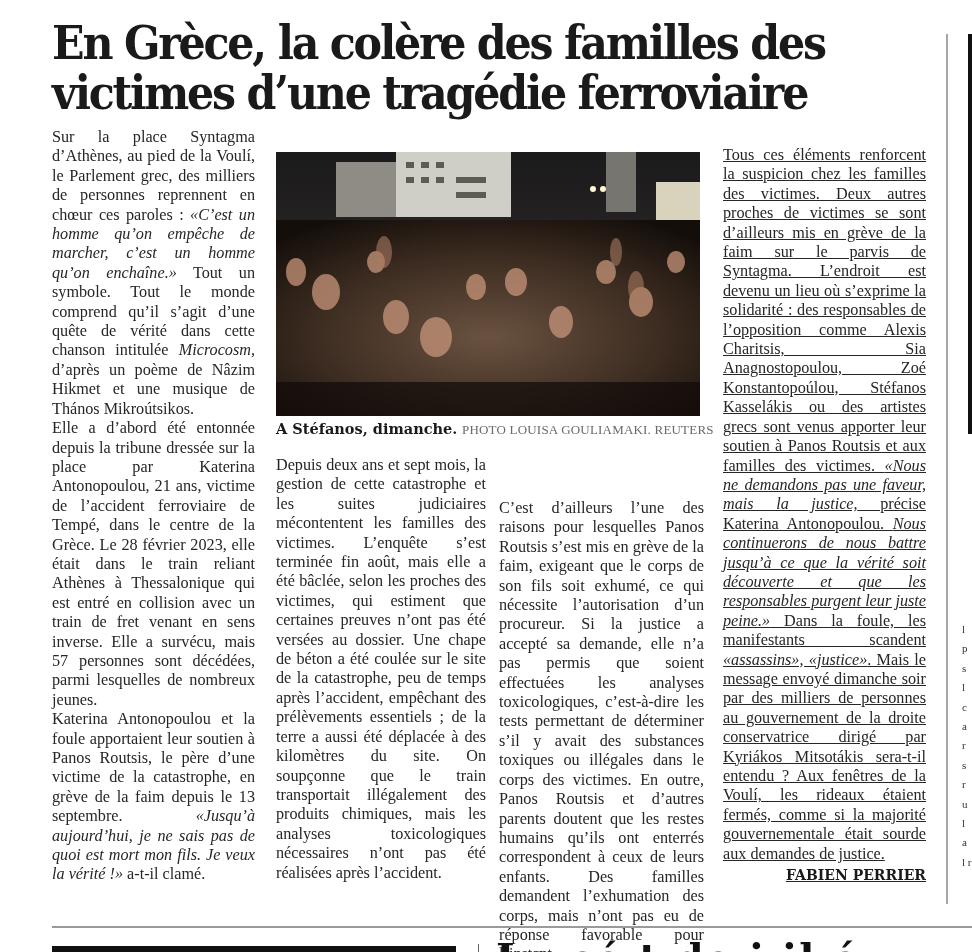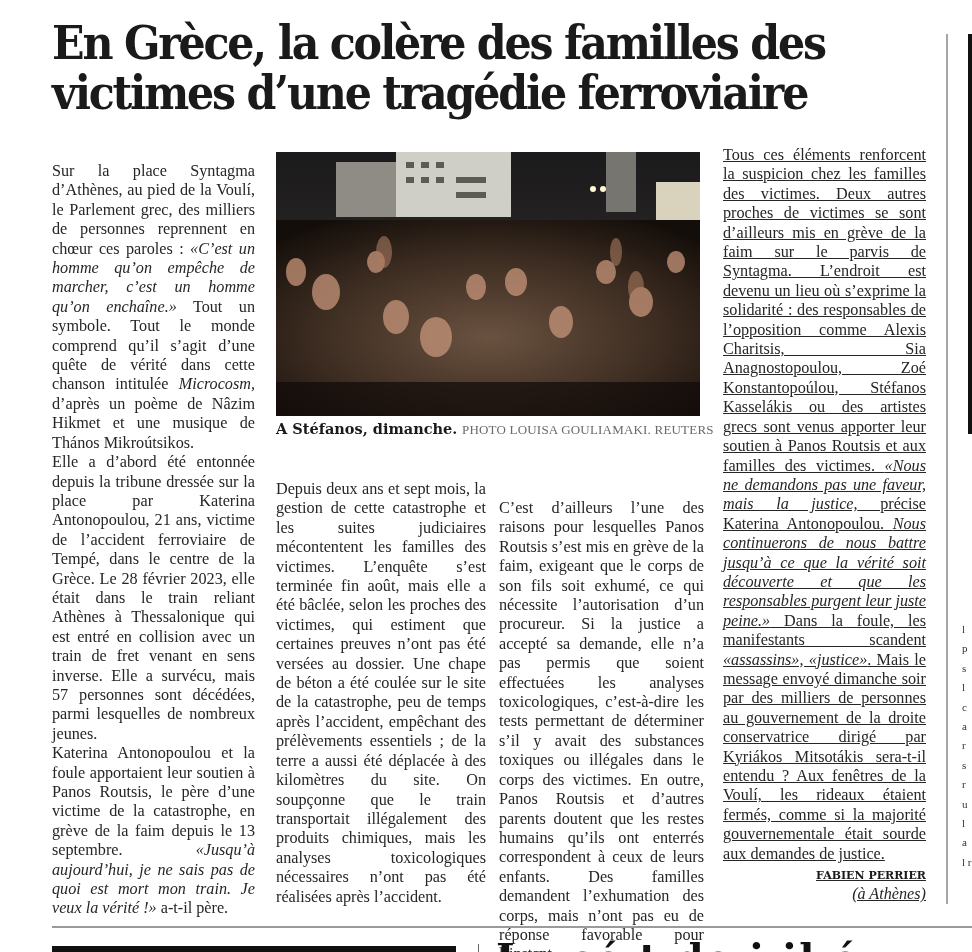--- a/index.html
+++ b/index.html
@@ -12,56 +12,56 @@
       transform: scaleX(0.93); transform-origin: left top;
     }
     .headline span { display: block; white-space: nowrap; }
     .col {
       position: absolute; font-family: "Liberation Serif", serif;
       font-size: 16.2px; line-height: 19.4px; color: #262626;
       text-align: justify; hyphens: manual;
     }
     .col p { margin: 0; text-indent: 0; }
     .col i { font-style: italic; }
-    .c1 { left: 52px; top: 162px; width: 203px; }
-    .c2 { left: 276px; top: 480px; width: 210px; }
+    .c1 { left: 52px; top: 128px; width: 203px; }
+    .c2 { left: 276px; top: 456px; width: 210px; }
     .c3 { left: 499px; top: 459px; width: 205px; margin-top: 40px; }
     .c4 { left: 723px; top: 146px; width: 203px; text-decoration: underline; }
     .photo {
       position: absolute; left: 276px; top: 152px; width: 424px; height: 264px;
       overflow: hidden; background: #1a1410;
     }
     .caption {
       position: absolute; left: 276px; top: 420px; width: 440px;
       font-family: "DejaVu Serif", serif; font-size: 14.5px; white-space: nowrap; color: #1a1a1a;
     }
     .caption b { font-weight: bold; }
     .caption .credit { font-family: "Liberation Serif", serif; font-size: 13px; color: #6a6a6a; letter-spacing: 0.2px; }
-    .byline { text-align: right; font-family: "DejaVu Serif", serif; font-weight: bold; font-size: 11px; margin-top: 2px; color: #1a1a1a; }
+    .byline { text-align: right; font-family: "DejaVu Serif", serif; font-weight: bold; font-size: 14px; margin-top: 2px; color: #1a1a1a; }
     .place { text-align: right; font-style: italic; }
     .vrule-gray { position: absolute; left: 946px; top: 34px; width: 2px; height: 870px; background: #a6a6a6; }
     .vrule-black { position: absolute; left: 968px; top: 34px; width: 4px; height: 400px; background: #111; }
     .hrule { position: absolute; left: 52px; top: 926px; width: 920px; height: 2px; background: #9a9a9a; }
     .next-block { position: absolute; left: 52px; top: 946px; width: 404px; height: 8px; background: #111; }
     .next-rule { position: absolute; left: 478px; top: 944px; width: 1px; height: 10px; background: #666; }
     .next-title { position: absolute; left: 496px; top: 934px; font-family: "DejaVu Serif", serif; font-weight: bold; font-size: 40px; letter-spacing: 2px; color: #111; white-space: nowrap; }
     .right-frag { position: absolute; left: 962px; top: 620px; width: 10px; font-family: "Liberation Serif", serif; font-size: 11px; line-height: 19.4px; color: #333; overflow: hidden; }
   </style>
 </head>
 <body>
 
 <h1 class="headline">
   <span>En Grèce, la colère des familles des</span>
   <span>victimes d’une tragédie ferroviaire</span>
 </h1>
 
 <div class="col c1">
   <p><span>Sur la place Syntagma d’Athènes, au pied de la Voulí, le Parlement grec, des milliers de personnes reprennent en chœur ces paroles : </span><i>«C’est un homme qu’on empêche de marcher, c’est un homme qu’on enchaîne.»</i><span> Tout un symbole. Tout le monde comprend qu’il s’agit d’une quête de vérité dans cette chanson intitulée </span><i>Microcosm,</i><span> d’après un poème de Nâzim Hikmet et une musique de Thános Mikroútsikos.</span></p>
   <p>Elle a d’abord été entonnée depuis la tribune dressée sur la place par Katerina Antonopoulou, 21 ans, victime de l’accident ferroviaire de Tempé, dans le centre de la Grèce. Le 28 février 2023, elle était dans le train reliant Athènes à Thessalonique qui est entré en collision avec un train de fret venant en sens inverse. Elle a survécu, mais 57 personnes sont décédées, parmi lesquelles de nombreux jeunes.</p>
-  <p><span>Katerina Antonopoulou et la foule apportaient leur soutien à Panos Routsis, le père d’une victime de la catastrophe, en grève de la faim depuis le 13 septembre. </span><i>«Jusqu’à aujourd’hui, je ne sais pas de quoi est mort mon train. Je veux la vérité !»</i><span> a-t-il père.</span></p>
+  <p><span>Katerina Antonopoulou et la foule apportaient leur soutien à Panos Routsis, le père d’une victime de la catastrophe, en grève de la faim depuis le 13 septembre. </span><i>«Jusqu’à aujourd’hui, je ne sais pas de quoi est mort mon fils. Je veux la vérité !»</i><span> a-t-il clamé.</span></p>
 </div>
 
 <div class="photo">
   <svg width="424" height="264" viewBox="0 0 424 264">
     <defs>
       <linearGradient id="sky" x1="0" y1="0" x2="0" y2="1">
         <stop offset="0" stop-color="#1b1a1c"></stop>
         <stop offset="1" stop-color="#3a3530"></stop>
       </linearGradient>
       <radialGradient id="crowd" cx="0.5" cy="0.6" r="0.7">
@@ -119,21 +119,20 @@
   <p>Depuis deux ans et sept mois, la gestion de cette catastrophe et les suites judiciaires mécontentent les familles des victimes. L’enquête s’est terminée fin août, mais elle a été bâclée, selon les proches des victimes, qui estiment que certaines preuves n’ont pas été versées au dossier. Une chape de béton a été coulée sur le site de la catastrophe, peu de temps après l’accident, empêchant des prélèvements essentiels ; de la terre a aussi été déplacée à des kilomètres du site. On soupçonne que le train transportait illégalement des produits chimiques, mais les analyses toxicologiques nécessaires n’ont pas été réalisées après l’accident.</p>
 </div>
 
 <div class="col c3">
   <p>C’est d’ailleurs l’une des raisons pour lesquelles Panos Routsis s’est mis en grève de la faim, exigeant que le corps de son fils soit exhumé, ce qui nécessite l’autorisation d’un procureur. Si la justice a accepté sa demande, elle n’a pas permis que soient effectuées les analyses toxicologiques, c’est-à-dire les tests permettant de déterminer s’il y avait des substances toxiques ou illégales dans le corps des victimes. En outre, Panos Routsis et d’autres parents doutent que les restes humains qu’ils ont enterrés correspondent à ceux de leurs enfants. Des familles demandent l’exhumation des corps, mais n’ont pas eu de réponse favorable pour l’instant.</p>
 </div>
 
 <div class="col c4">
   <p><span>Tous ces éléments renforcent la suspicion chez les familles des victimes. Deux autres proches de victimes se sont d’ailleurs mis en grève de la faim sur le parvis de Syntagma. L’endroit est devenu un lieu où s’exprime la solidarité : des responsables de l’opposition comme Alexis Charitsis, Sia Anagnostopoulou, Zoé Konstantopoúlou, Stéfanos Kasselákis ou des artistes grecs sont venus apporter leur soutien à Panos Routsis et aux familles des victimes. </span><i>«Nous ne demandons pas une faveur, mais la justice,</i><span> précise Katerina Antonopoulou. </span><i>Nous continuerons de nous battre jusqu’à ce que la vérité soit découverte et que les responsables purgent leur juste peine.»</i><span> Dans la foule, les manifestants scandent </span><i>«assassins», «justice»</i><span>. Mais le message envoyé dimanche soir par des milliers de personnes au gouvernement de la droite conservatrice dirigé par Kyriákos Mitsotákis sera-t-il entendu ? Aux fenêtres de la Voulí, les rideaux étaient fermés, comme si la majorité gouvernementale était sourde aux demandes de justice.</span></p>
   <div class="byline">FABIEN PERRIER</div>
-  <div class="place">(à Athènes)</div>
 </div>
 
 <div class="vrule-gray"></div>
 <div class="vrule-black"></div>
 <div class="right-frag">l p s l c a r s r u l a l r</div>
 
 <div class="hrule"></div>
 <div class="next-block"></div>
 <div class="next-rule"></div>
 <div class="next-title">Le cé  t     de  i      il  é</div>

